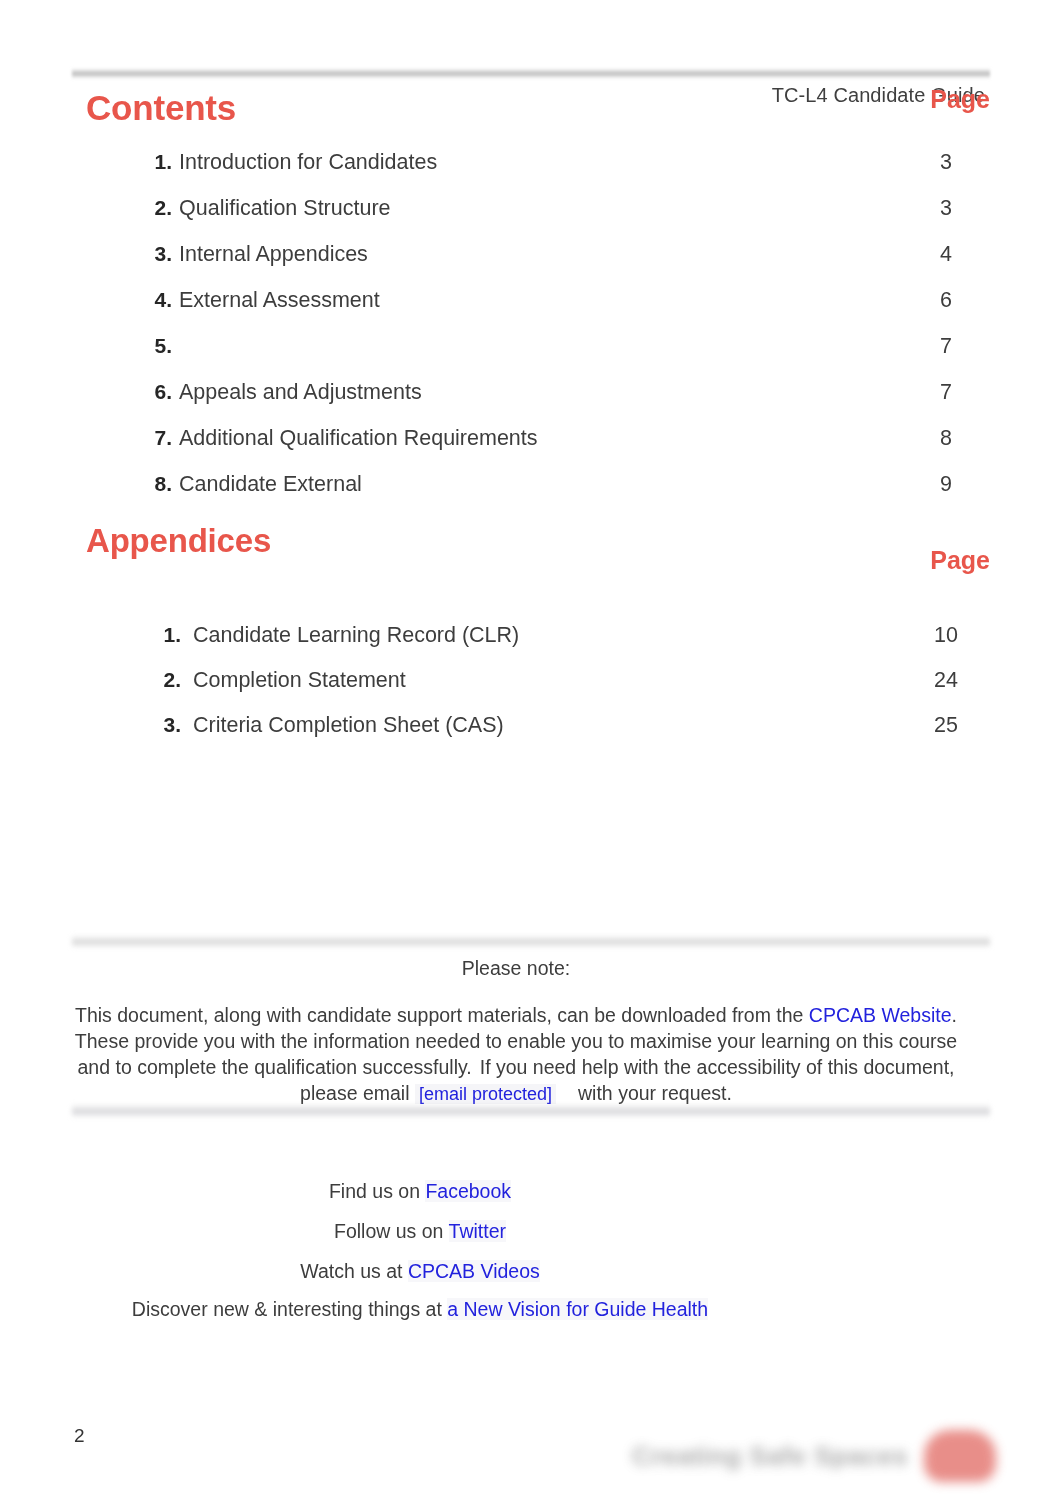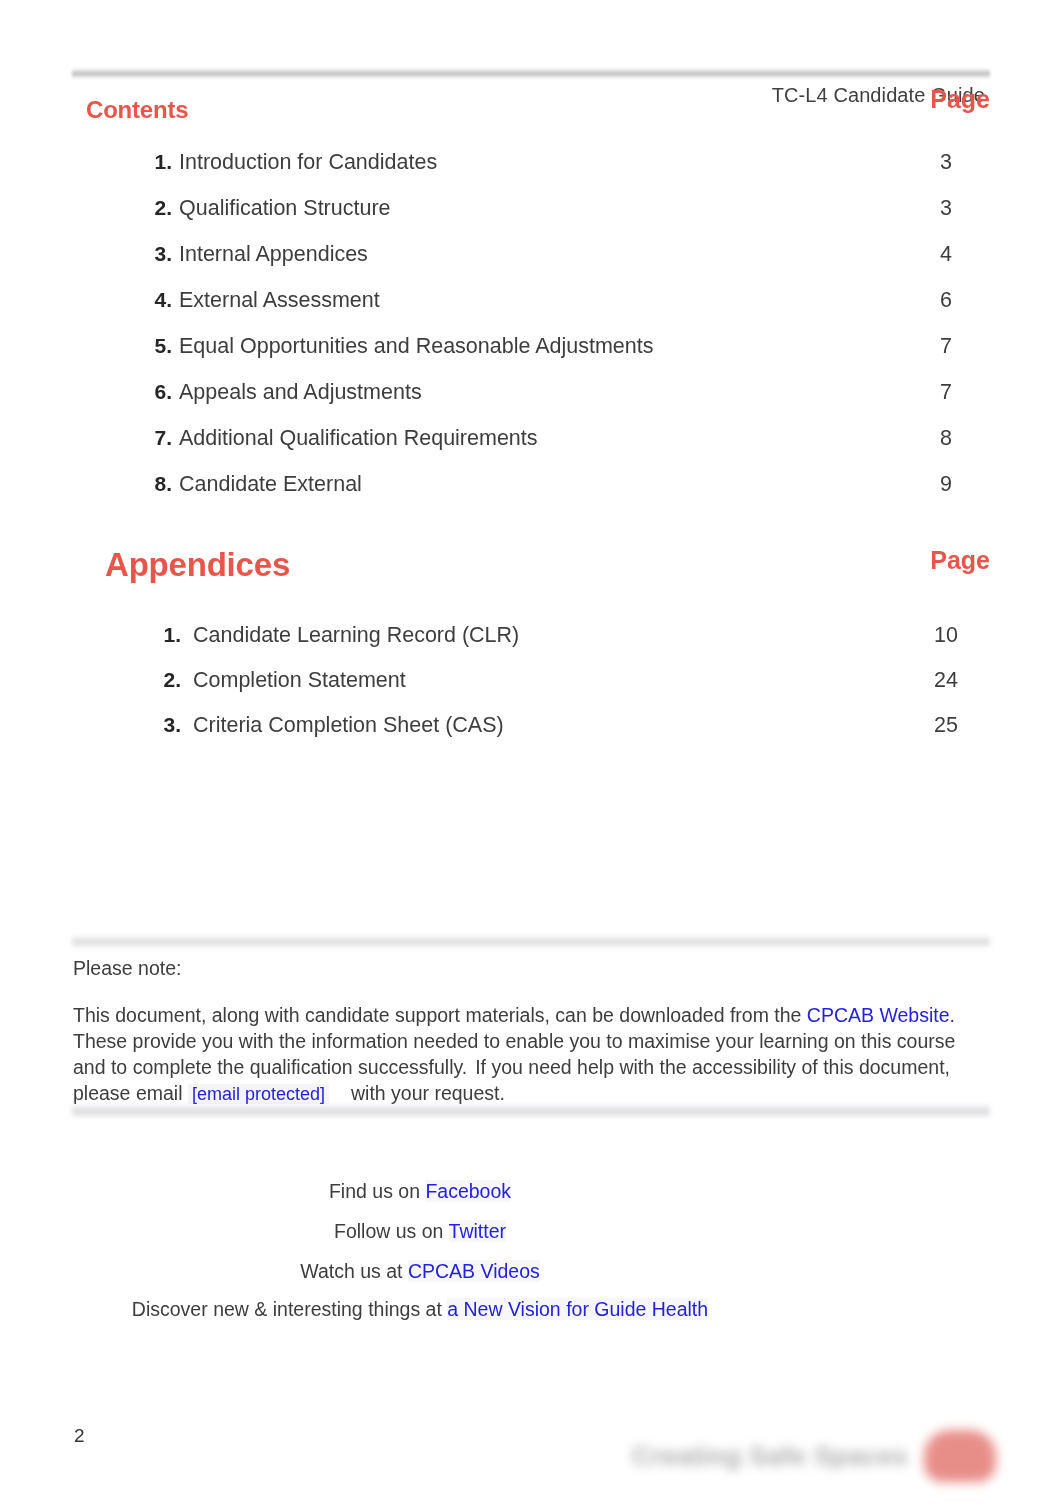--- a/index.html
+++ b/index.html
@@ -72,37 +72,36 @@
 
   
   .section-head {
     position: absolute;
     font-weight: bold;
     color: #e8564b;
     white-space: nowrap;
   }
   .head-contents {
     left: 86px;
-    top: 96px;
-    font-size: 24px;
+    top: 88px;
+    font-size: 35px;
     letter-spacing: -.2px;
   }
   .head-contents-page {
     left: 0;
     top: 85px;
     width: 990px;
     text-align: right;
     font-size: 25px;
   }
   .head-appendices {
     left: 86px;
-    top: 546px;
+    top: 522px;
     font-size: 33px;
     letter-spacing: -.2px;
-    margin-left: 19px;
   }
   .head-appendices-page {
     left: 0;
     top: 546px;
     width: 990px;
     text-align: right;
     font-size: 25px;
   }
 
   
@@ -149,23 +148,24 @@
   #toc-contents .toc-label { left: 179px; }
   #toc-contents .toc-page  { left: 916px; }
 
   #toc-appendices .toc-num   { left: 155px; }
   #toc-appendices .toc-label { left: 193px; }
   #toc-appendices .toc-page  { left: 916px; }
 
   
   .note-block {
     position: absolute;
-    left: 73px;
+    left: 56px;
     top: 957px;
     width: 920px;
+    text-align: center;
   }
   .note-lead {
     font-size: 19.5px;
     color: #3d3d3d;
     margin: 0 0 22px 0;
   }
   .note-body {
     font-size: 19.5px;
     color: #3d3d3d;
     line-height: 26px;
@@ -263,21 +263,20 @@
       <span class="toc-label">Internal Appendices</span>
       <span class="toc-page">4</span>
     </li>
     <li>
       <span class="toc-num">4.</span>
       <span class="toc-label">External Assessment</span>
       <span class="toc-page">6</span>
     </li>
     <li>
       <span class="toc-num">5.</span>
-      <span class="toc-label">Equal Opportunities and Reasonable Adjustments</span>
       <span class="toc-page">7</span>
     </li>
     <li>
       <span class="toc-num">6.</span>
       <span class="toc-label">Appeals and Adjustments</span>
       <span class="toc-page">7</span>
     </li>
     <li>
       <span class="toc-num">7.</span>
       <span class="toc-label">Additional Qualification Requirements</span>

